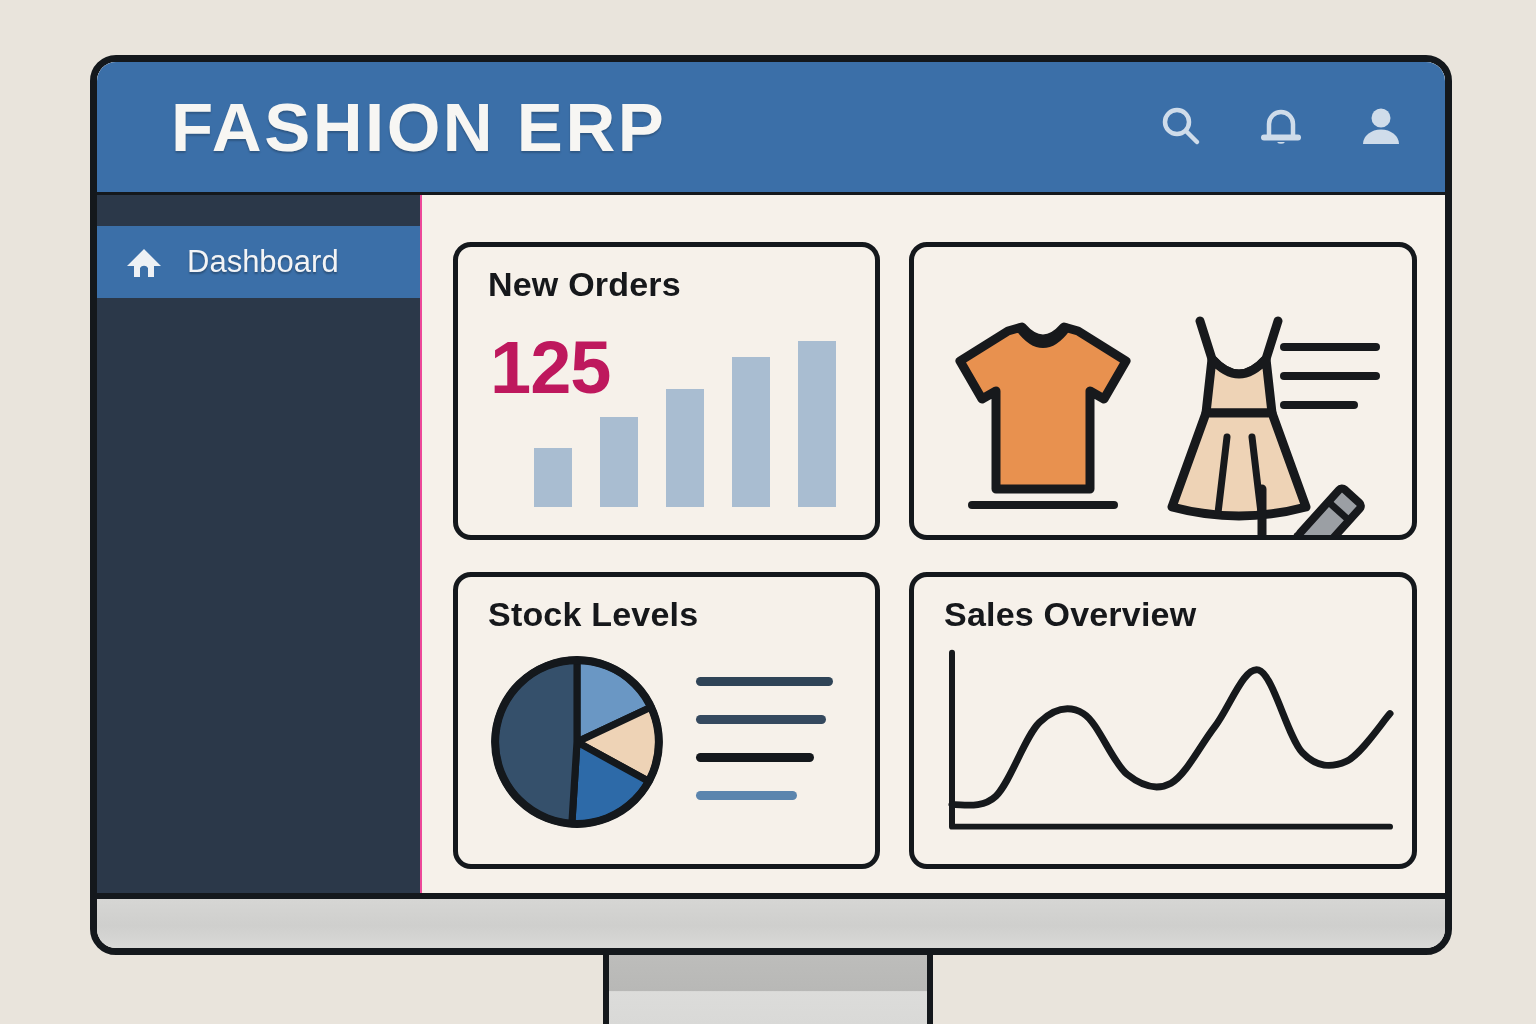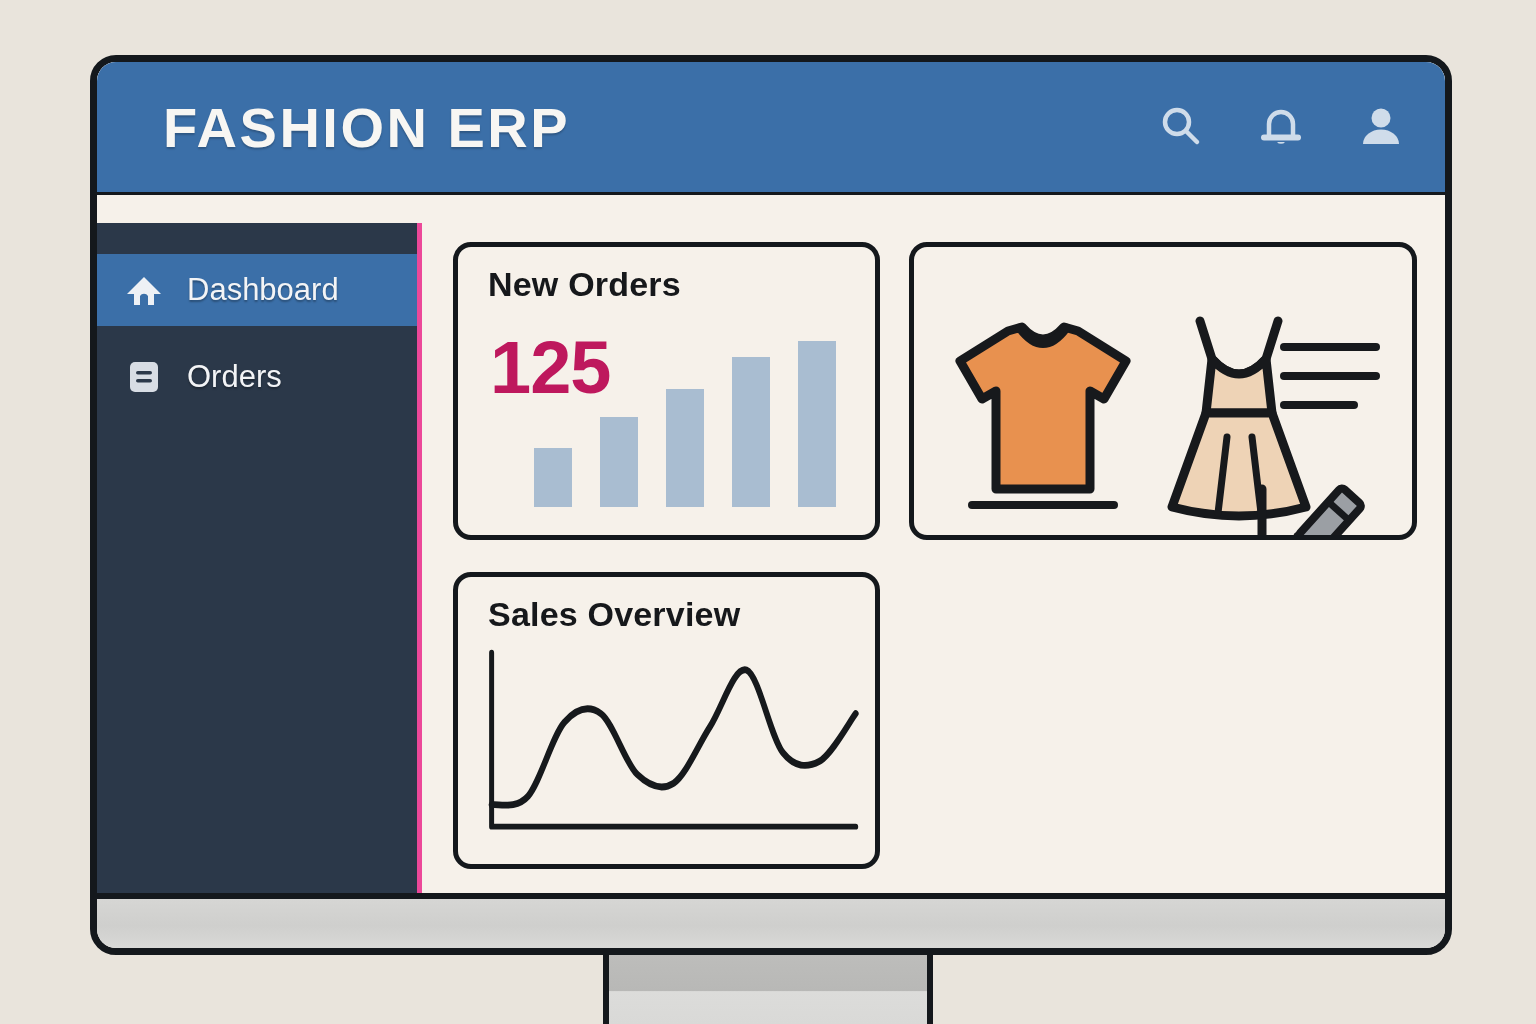--- a/index.html
+++ b/index.html
@@ -43,38 +43,38 @@
   
   #app-header {
     height: 133px; flex: 0 0 133px;
     background: #3b6fa8;
     display: flex; align-items: center;
     padding: 0 40px 0 66px;
     border-bottom: 3px solid #14181c;
   }
   #app-title {
     color: #f7f6f3;
-    font-size: 56px; font-weight: 700;
+    font-size: 69px; font-weight: 700;
     letter-spacing: 2.5px;
     text-shadow: 0 2px 2px rgba(0,0,0,.22);
+    margin-left: 8px;
   }
   #header-actions { margin-left: auto; display: flex; align-items: center; gap: 52px; }
   .hicon { width: 48px; height: 48px; display: block; }
   .hicon svg { display:block; width: 48px; height: 48px; }
 
   
   #app-body { flex: 1; display: flex; min-height: 0; }
 
   
   #sidebar {
     width: 325px; flex: 0 0 325px;
     background: #2b3849;
-    border-right: 5px solid #ec4899;
+    border-right: 2px solid #ec4899;
     padding-top: 31px;
-    margin-top: 28px;
   }
   .nav-item {
     display: flex; align-items: center;
     height: 72px; padding-left: 26px; gap: 22px;
   }
   .nav-item.active { background: #3b6fa8; }
   .nav-icon { width: 42px; height: 42px; flex: 0 0 42px; display: flex; align-items: center; justify-content: center; }
   .nav-icon svg { display:block; }
   .nav-label {
     color: #f3f4f6; font-size: 31px; font-weight: 500;
@@ -171,30 +171,20 @@
             <span class="nav-icon">
               <svg width="42" height="42" viewBox="0 0 42 42">
                 <path d="M21 8 L38 25 L31 25 L31 36 L25 36 L25 27 A4.6 4.6 0 0 0 17 27 L17 36 L11 36 L11 25 L4 25 Z" fill="#eef1f5"></path>
               </svg>
             </span>
             <span class="nav-label">Dashboard</span>
           </div>
 
           <div class="nav-gap"></div>
 
-          <div class="nav-item">
-            <span class="nav-icon">
-              <svg width="40" height="40" viewBox="0 0 40 40">
-                <rect x="6" y="5" width="28" height="30" rx="5" fill="#d8dde4"></rect>
-                <rect x="12" y="14" width="16" height="3.6" rx="1.8" fill="#2b3849"></rect>
-                <rect x="12" y="22" width="16" height="3.6" rx="1.8" fill="#2b3849"></rect>
-              </svg>
-            </span>
-            <span class="nav-label">Orders</span>
-          </div>
 
           <div class="nav-gap"></div>
 
 
           <div class="nav-gap"></div>
 
 
           <div class="nav-gap"></div>
 
 
@@ -248,20 +238,36 @@
                     <rect x="62" y="12" width="28" height="66" rx="4" fill="#9b9fa4" stroke="#17191c" stroke-width="8"></rect>
                     <line x1="62" y1="32" x2="90" y2="32" stroke="#17191c" stroke-width="7"></line>
                     <path d="M62 78 L76 96 L90 78 Z" fill="#9b9fa4" stroke="#17191c" stroke-width="8" stroke-linejoin="round"></path>
                   </g>
                 </svg>
               </div>
 
             </div>
           </section>
 
+          <section class="card">
+            <div class="card-title">Stock Levels</div>
+            <div id="pie-wrap"><svg viewBox="0 0 200 200" width="178" height="178">
+                  <path d="M100 100 L100 8 A92 92 0 0 1 183.2440888268738 60.82830517601331 Z" fill="#6a97c4" stroke="#14181c" stroke-width="8" stroke-linejoin="round"></path>
+                  <path d="M100 100 L183.2440888268738 60.82830517601331 A92 92 0 0 1 180.62021456403545 144.3213380173578 Z" fill="#eed3b6" stroke="#14181c" stroke-width="8" stroke-linejoin="round"></path>
+                  <path d="M100 100 L180.62021456403545 144.3213380173578 A92 92 0 0 1 94.22327220330318 191.818459015401 Z" fill="#2d6aa8" stroke="#14181c" stroke-width="8" stroke-linejoin="round"></path>
+                  <path d="M100 100 L94.22327220330318 191.818459015401 A92 92 0 0 1 99.99999999999999 8 Z" fill="#35506b" stroke="#14181c" stroke-width="8" stroke-linejoin="round"></path>
+                  <circle cx="100" cy="100" r="92" fill="none" stroke="#14181c" stroke-width="9"></circle>
+                </svg></div>
+            <div id="legend-lines">
+                <span class="legend-line" style="width: 137px; background: rgb(47, 68, 87);"></span>
+                <span class="legend-line" style="width: 130px; background: rgb(53, 73, 94);"></span>
+                <span class="legend-line" style="width: 118px; background: rgb(20, 24, 28);"></span>
+                <span class="legend-line" style="width: 101px; background: rgb(91, 133, 174);"></span>
+              </div>
+          </section>
 
           <section class="card">
             <div class="card-title">Sales Overview</div>
             <div id="sales-chart"><svg viewBox="0 0 480 220" width="100%" height="100%" preserveAspectRatio="none">
                   <path d="M26 14 L26 192 L464 192" fill="none" stroke="#16191c" stroke-width="6" stroke-linecap="round" stroke-linejoin="round"></path>
                   <path d="M26 169.75 C33.300000000000004 168.26666666666665 55.20000000000001 174.94166666666666 69.80000000000001 160.85 C84.4 146.75833333333333 99.00000000000001 99.29166666666667 113.60000000000001 85.2 C128.20000000000002 71.10833333333333 142.8 67.4 157.4 76.3 C172 85.19999999999999 186.60000000000002 126.73333333333332 201.20000000000002 138.6 C215.8 150.46666666666667 230.4 155.65833333333333 245 147.5 C259.6 139.34166666666667 274.20000000000005 108.93333333333334 288.8 89.65 C303.4 70.36666666666667 317.99999999999994 27.349999999999984 332.59999999999997 31.799999999999983 C347.2 36.249999999999986 361.8 100.775 376.40000000000003 116.35000000000001 C391.00000000000006 131.925 405.6 131.925 420.2 125.25 C434.79999999999995 118.575 456.7 84.45833333333333 464 76.3" fill="none" stroke="#16191c" stroke-width="7" stroke-linecap="round" stroke-linejoin="round"></path>
                 </svg></div>
           </section>
 
         </main>

